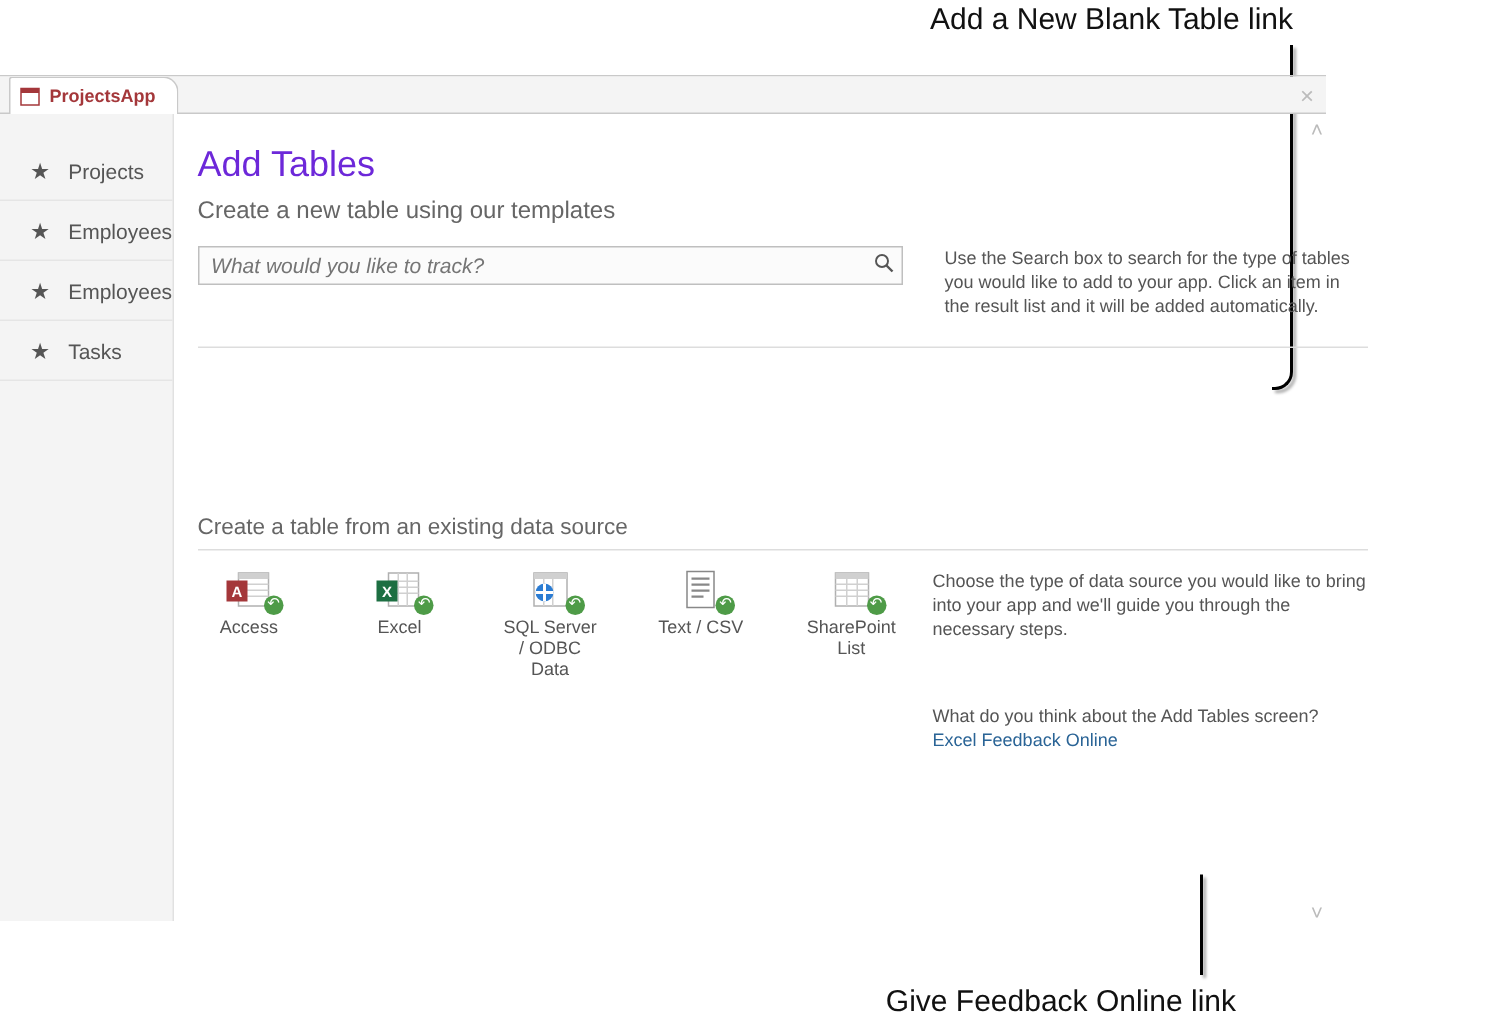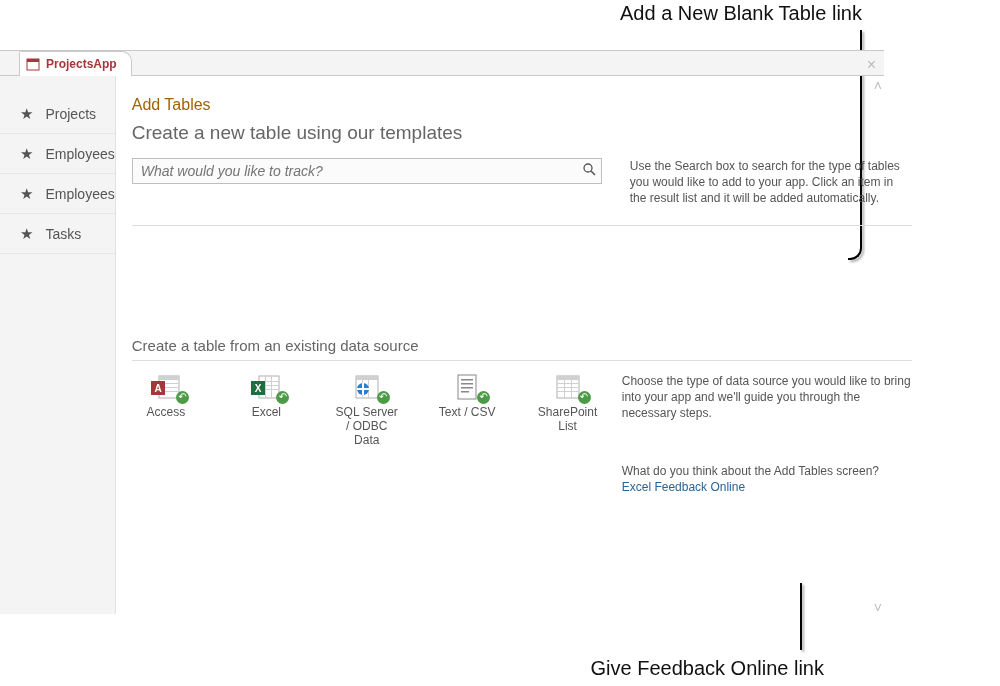--- a/index.html
+++ b/index.html
@@ -44,21 +44,20 @@
     top: 50px; left: 0; right: 0;
     border-top: 1px solid #c9c9c9;
   }
   .tabbar {
     height: 25px;
     background: #f4f4f4;
     border-bottom: 1px solid #c9c9c9;
     display: flex;
     align-items: flex-end;
     position: relative;
-    padding-left: 13px;
   }
   .tab {
     height: 25px;
     background: #fff;
     border: 1px solid #c9c9c9;
     border-bottom: none;
     border-top-right-radius: 10px;
     border-top-left-radius: 2px;
     display: flex;
     align-items: center;
@@ -101,22 +100,22 @@
     color: #555;
     font-size: 15px;
     margin-right: 12px;
   }
 
   .main {
     flex: 1;
     padding: 20px 18px 10px 16px;
     position: relative;
   }
-  .h1 { color: #a16207; font-size: 16px; font-weight: 400; margin: 0 0 8px 0; }
-  .sub { color: #666; font-size: 19px; margin-bottom: 14px; }
+  .h1 { color: #6d28d9; font-size: 24px; font-weight: 400; margin: 0 0 8px 0; }
+  .sub { color: #666; font-size: 16px; margin-bottom: 14px; }
 
   .top-grid {
     display: flex;
     gap: 28px;
     border-bottom: 1px solid #ddd;
     padding-bottom: 8px;
   }
   .search-wrap { position: relative; width: 470px; height: 26px; }
   .search {
     width: 100%; height: 26px;

